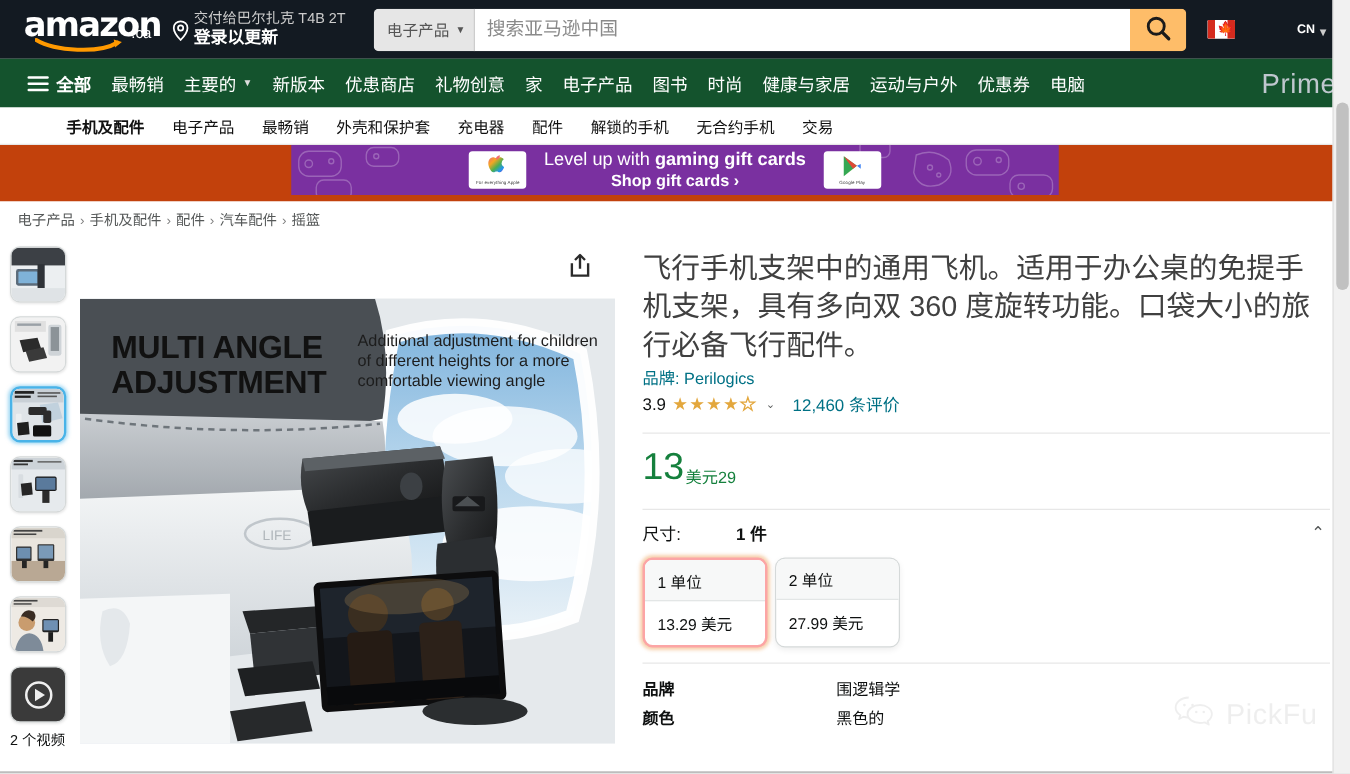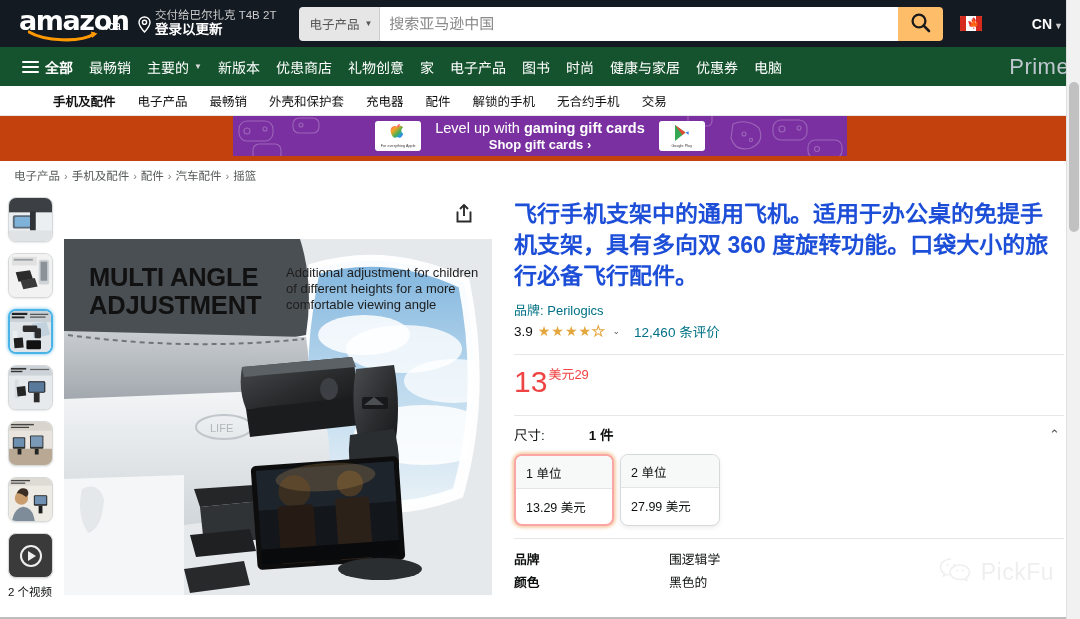--- a/index.html
+++ b/index.html
@@ -73,21 +73,21 @@
     display: flex; align-items: center; color: #fff; padding: 8px 4px 8px 6px;
     border: 1px solid transparent; border-radius: 2px; cursor: pointer; margin-right:4px;
   }
   .flag {
     width: 22px; height: 15px; margin-right: 6px; position: relative;
     background: #fff; border-radius: 1px; overflow: hidden; flex-shrink:0;
   }
   .flag .bar-l, .flag .bar-r { position:absolute; top:0; width:6px; height:100%; background:#D52B1E; }
   .flag .bar-l { left:0; } .flag .bar-r { right:0; }
   .flag .leaf { position:absolute; left:8px; top:2px; font-size:11px; color:#D52B1E; line-height:11px; }
-  .region-code { font-size: 14px; font-weight: 700; color: #fff; margin-left: 44px; }
+  .region-code { font-size: 10px; font-weight: 700; color: #fff; margin-left: 44px; }
   .region-caret { font-size: 9px; color: #ccc; margin-left: 2px; margin-top:4px;}
 
   
   .navbar {
     height: 39px; background: #14532d; display: flex; align-items: center;
     padding: 0 14px; color: #fff; font-size: 14px; position: relative;
   }
   .nav-item {
     padding: 6px 7px; border: 1px solid transparent; border-radius: 2px;
     cursor: pointer; white-space: nowrap; display:flex; align-items:center;
@@ -170,34 +170,34 @@
   .share-btn { padding:4px; cursor:pointer; border-radius:3px; }
   .main-image {
     width: 428px; height: 356px; position: relative; overflow: hidden;
     background: linear-gradient(180deg,#cfd6dc 0%, #e9eef2 40%, #f5f7f8 100%);
     cursor: crosshair;
   }
 
   
   .right-col { flex: 1; padding: 8px 16px 0 14px; min-width: 0; }
   .product-title {
-    font-size: 23px; line-height: 31px; color: #1d4ed8; font-weight: 700;
-    margin: 0 0 8px 0; word-break: break-word;
+    font-size: 23px; line-height: 31px; color: #404040; font-weight: 400;
+    margin: 0 0 0 0; word-break: break-word;
   }
   .brand-line { font-size: 13px; color: #007185; margin-bottom: 2px; cursor:pointer;}
   .rating-row { display: flex; align-items: center; font-size: 13.5px; padding-bottom: 5px; }
   .rating-num { color: #0F1111; margin-right: 5px; }
   .stars { position: relative; display:inline-block; font-size:14px; letter-spacing:1px; line-height:14px; }
   .stars .bg { color: #e3a73d; }
   .star-caret { color: #565959; font-size: 9px; margin-left: 7px; margin-right: 14px; cursor:pointer;}
   .review-link { color: #007185; cursor: pointer; font-size:13.5px;}
   .hr { border: none; border-top: 1px solid #e7e7e7; margin: 8px 0; }
 
   .price-block { padding: 4px 0 10px 0; }
-  .price { display: inline-flex; align-items: flex-start; color: #ef4444; }
+  .price { display: inline-flex; align-items: flex-end; color: #15803d; }
   .price-whole { font-size: 30px; line-height: 30px; font-weight: 400; }
   .price-sup { font-size: 13px; line-height: 14px; padding-top: 1px; margin-left:1px;}
 
   .size-label { font-size: 13.5px; color: #0F1111; margin-bottom: 10px; display:flex; align-items:center;gap:40px;}
   .size-label b { font-weight: 700; margin-left: 4px; }
   .collapse-caret { margin-left:auto; color:#565959; font-size:13px; cursor:pointer; padding-right:4px;}
   .twister { display: flex; gap: 6px; margin-bottom: 12px; }
   .tw-opt {
     border: 1px solid #d5d9d9; border-radius: 8px; overflow: hidden; cursor: pointer;
     min-width: 100px; background:#fff; box-shadow: 0 2px 5px rgba(15,17,17,.07);
@@ -322,20 +322,23 @@
         <span>电子产品</span>
       </div>
     <div class="nav-item">
         <span>图书</span>
       </div>
     <div class="nav-item">
         <span>时尚</span>
       </div>
     <div class="nav-item">
         <span>健康与家居</span>
+      </div>
+    <div class="nav-item">
+        <span>运动与户外</span>
       </div>
     <div class="nav-item">
         <span>优惠券</span>
       </div>
     <div class="nav-item">
         <span>电脑</span>
       </div>
     <div class="nav-prime">Prime | </div>
   </div>
 

